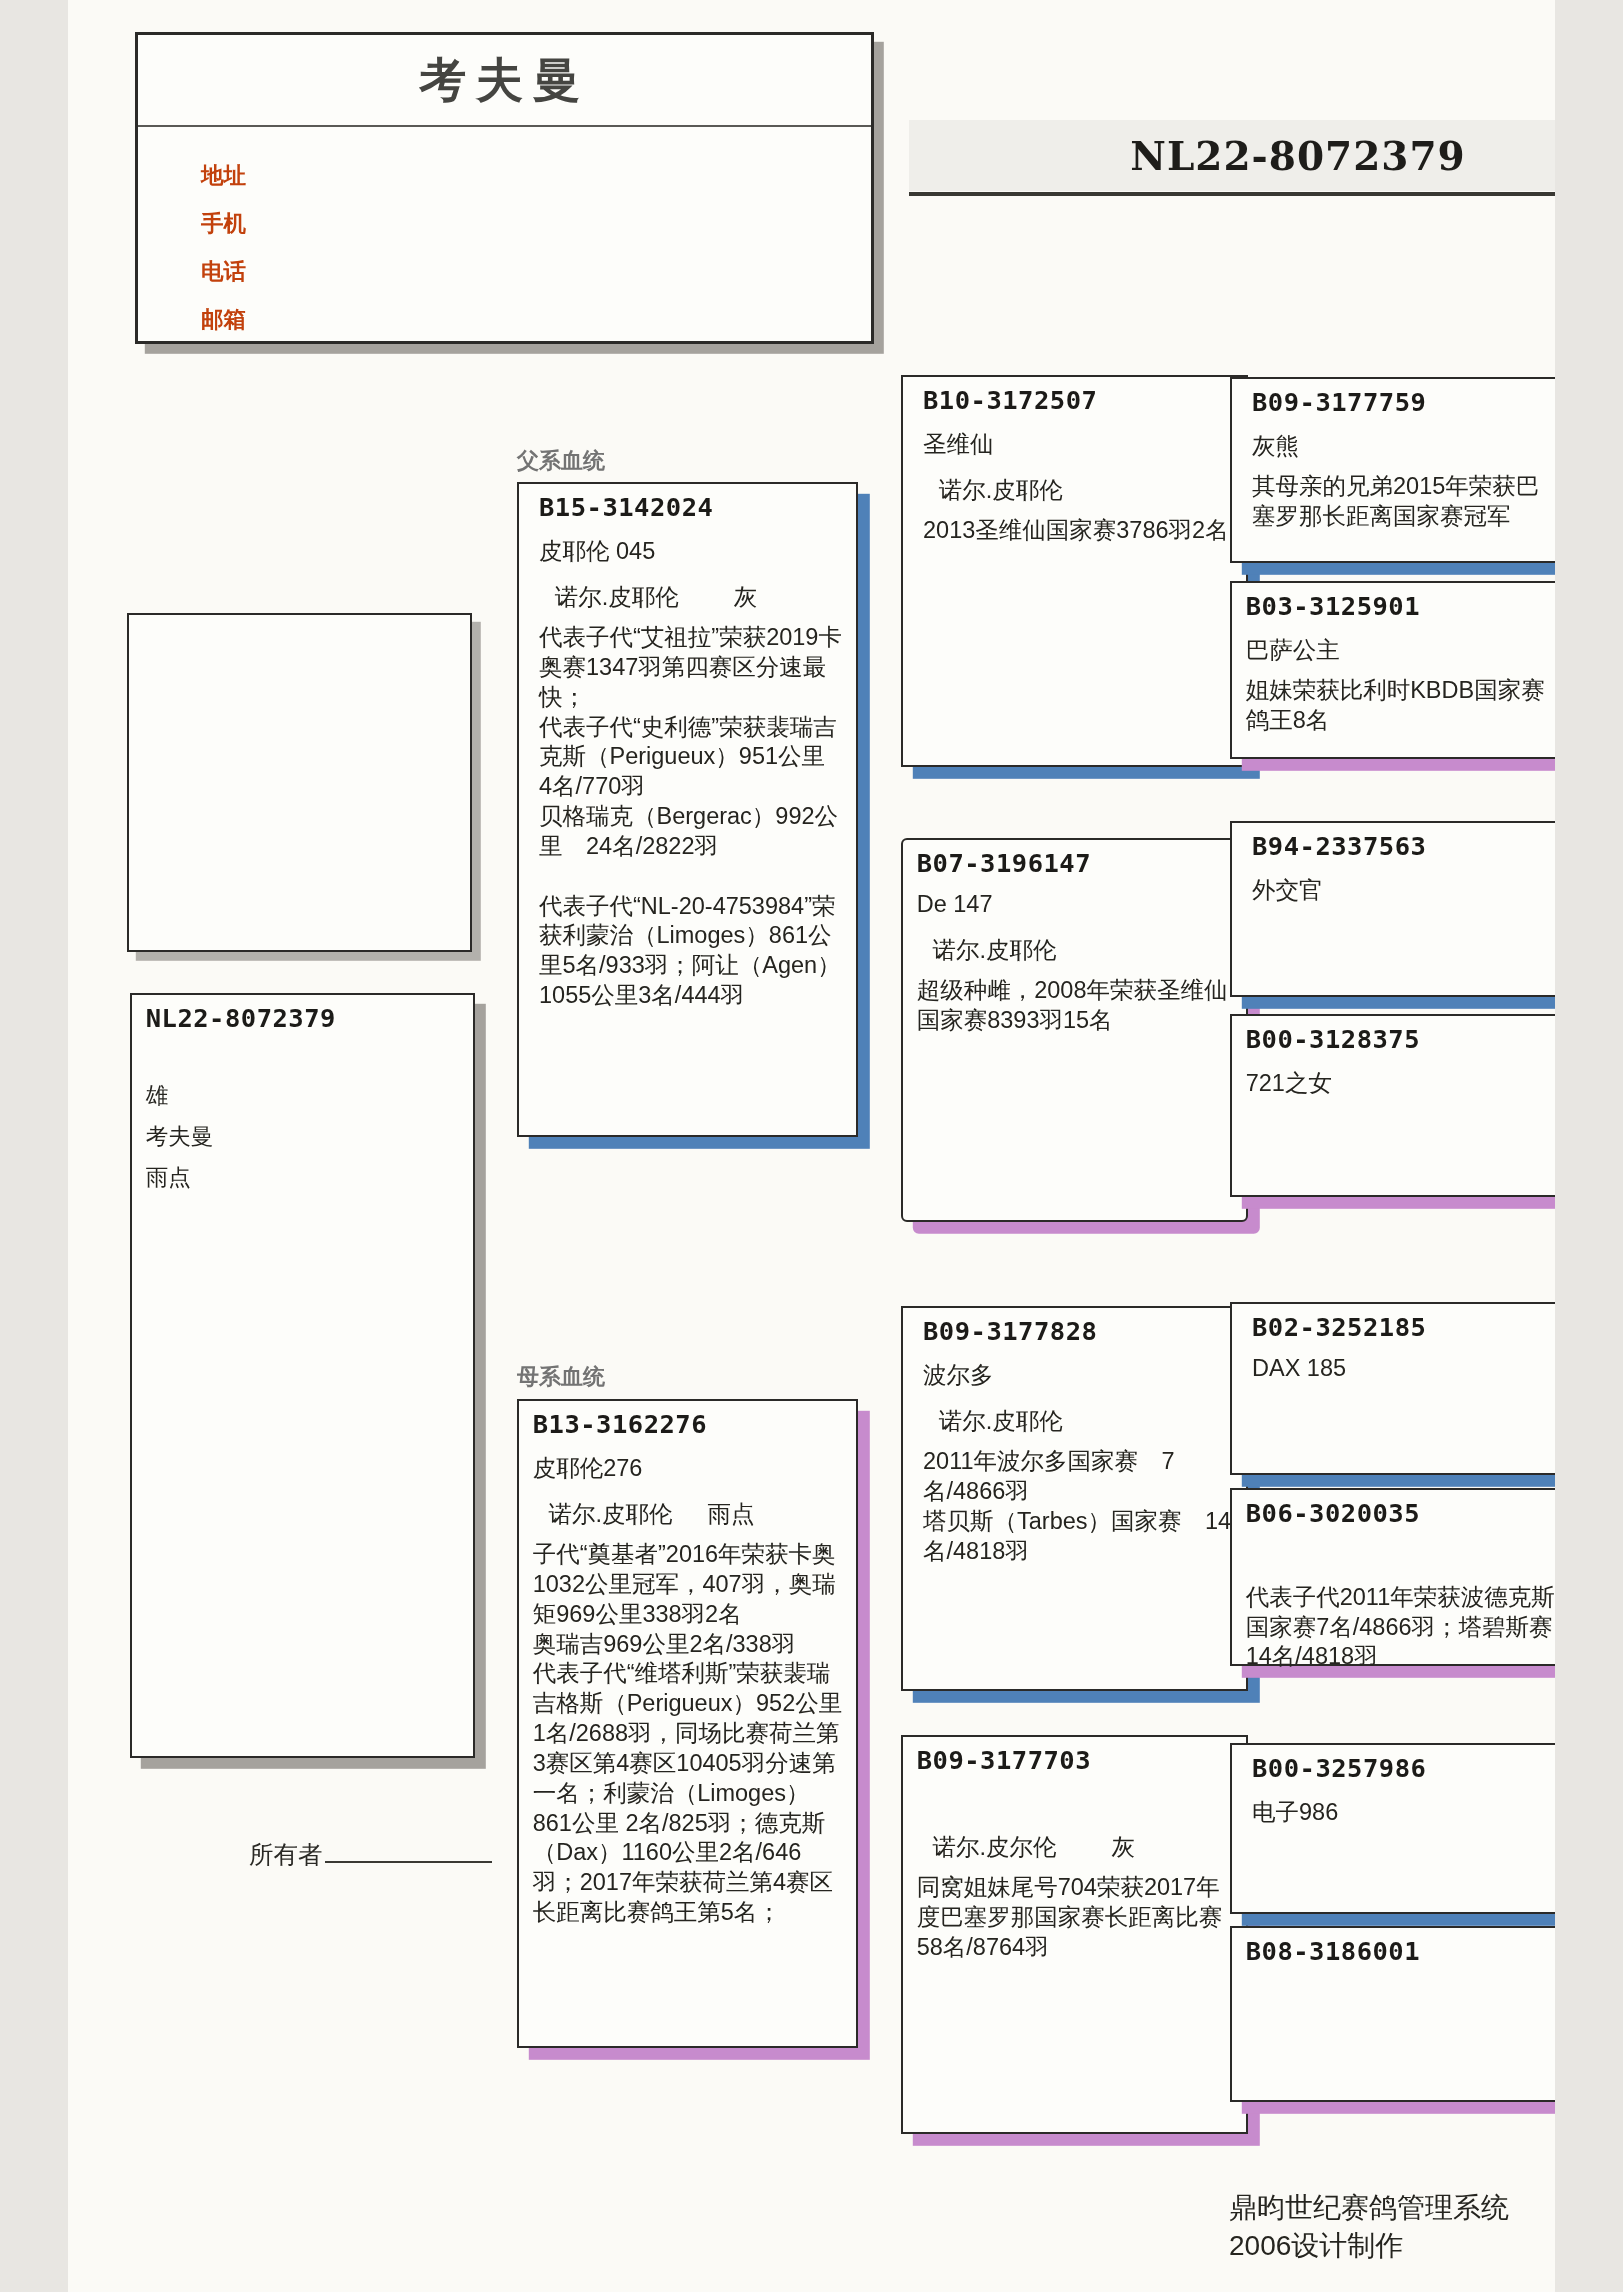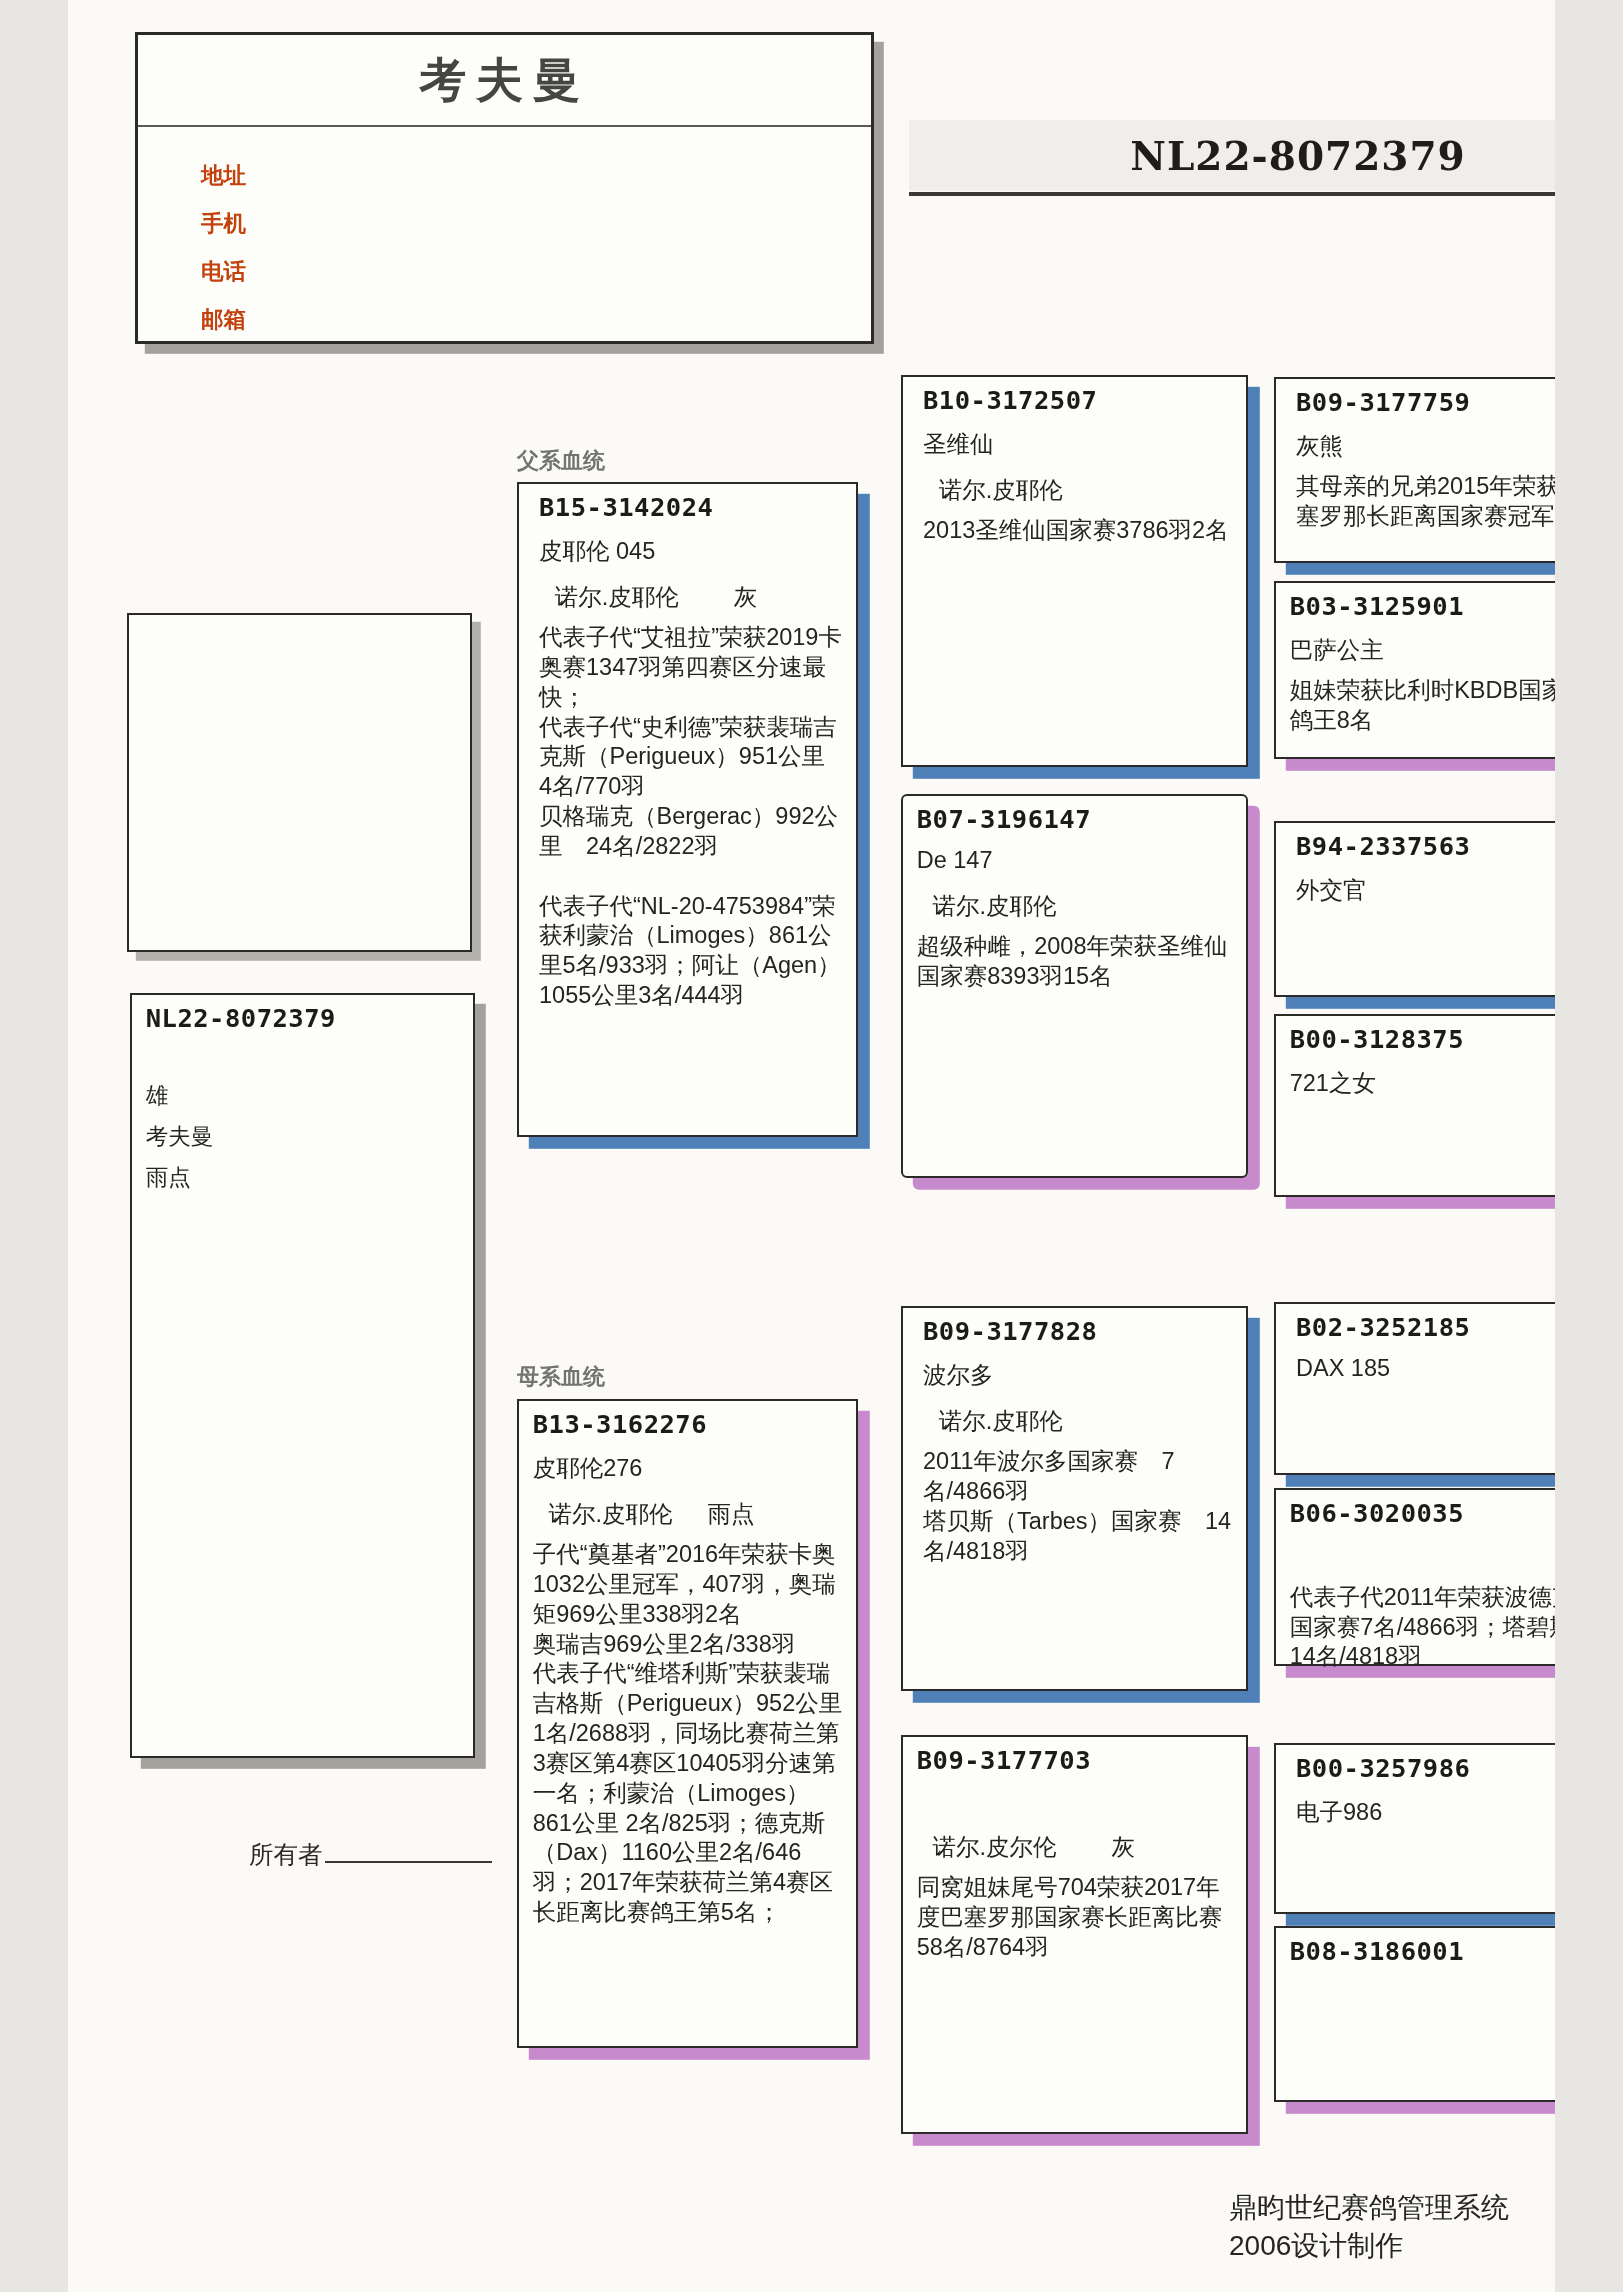--- a/index.html
+++ b/index.html
@@ -62,26 +62,26 @@
   .subject-lines { margin-top:47px; font-size:22.5px; }
   .subject-lines > div { height:41px; }
 
   
   .father-box { left:449px; top:482px; width:341px; height:655px; }
   .mother-box { left:449px; top:1399px; width:341px; height:649px; }
 
   
   .gp-box { left:833px; width:347px; }
   .gp1 { top:375px; height:392px; }
-  .gp2 { top:794px; height:384px;border-radius:6px; }
+  .gp2 { top:838px; height:384px;border-radius:6px; }
   .gp3 { top:1306px; height:385px; }
   .gp4 { top:1735px; height:399px; }
 
   
-  .gg-box { left:1206px; width:346px; }
+  .gg-box { left:1162px; width:346px; }
   .gg1 { top:377px;  height:186px; }
   .gg2 { top:581px;  height:178px; }
   .gg3 { top:821px;  height:176px; }
   .gg4 { top:1014px; height:183px; }
   .gg5 { top:1302px; height:173px; }
   .gg6 { top:1488px; height:178px; }
   .gg7 { top:1743px; height:171px; }
   .gg8 { top:1926px; height:176px; }
 
   

